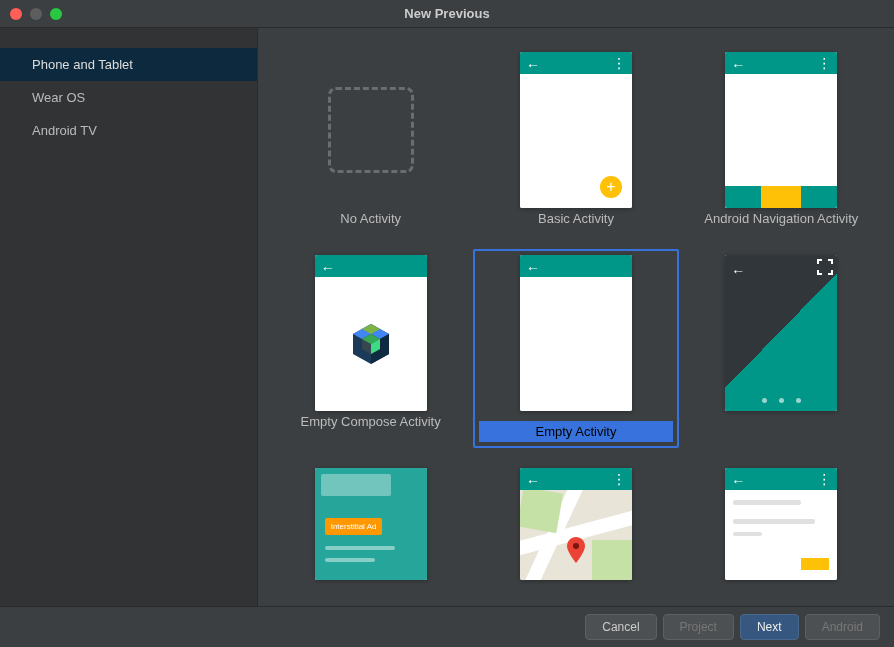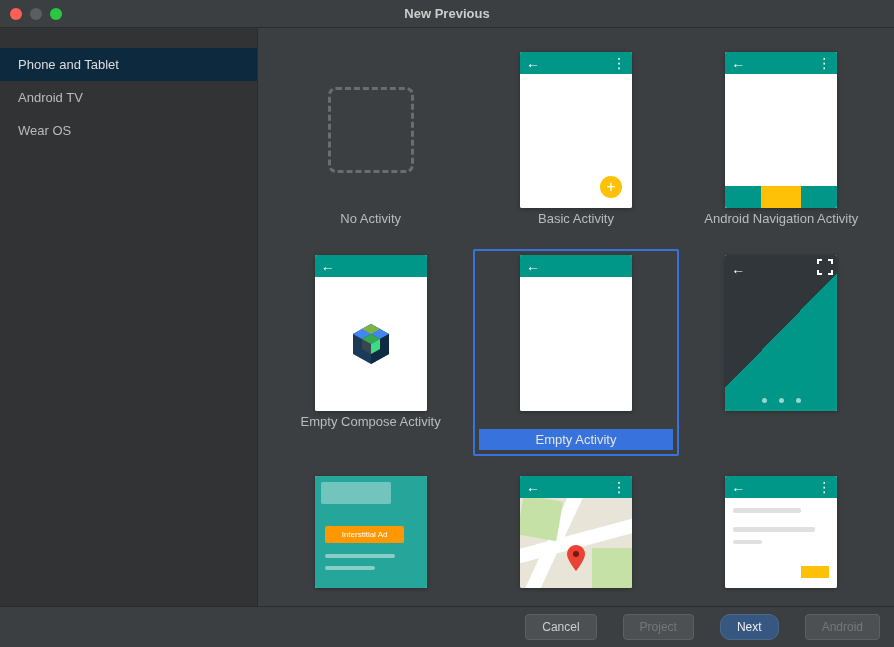--- a/index.html
+++ b/index.html
@@ -47,21 +47,21 @@
       background: #313335;
       border-right: 1px solid #2b2b2b;
       padding-top: 20px;
     }
     .sidebar-header {
       color: #888;
       padding: 6px 18px 14px;
       font-size: 13px;
     }
     .sidebar-item {
-      padding: 9px 18px;
+      padding: 9px 32px;
       color: #bbbbbb;
       cursor: pointer;
     }
     .sidebar-item.selected {
       background: #0d293e;
       color: #dddddd;
     }
     .main {
       flex: 1;
       overflow-y: auto;
@@ -96,23 +96,23 @@
       box-shadow: 0 1px 4px rgba(0,0,0,0.3);
     }
     .card-label {
       color: #bbbbbb;
       font-size: 13px;
       padding: 3px 10px;
       text-align: center;
     }
     .card.selected .card-label {
       background: #3873dd;
-      color: #e5e5e5;
+      color: #000000;
       width: 100%;
-      margin-top: 18px;
+      margin-top: 10px;
     }
     
     .appbar {
       height: 22px;
       background: #009688;
       display: flex;
       align-items: center;
       justify-content: space-between;
       padding: 0 6px;
       color: #fff;
@@ -209,21 +209,21 @@
     .inter-body {
       background: #26a69a;
       flex: 1;
       position: relative;
       padding: 8px;
     }
     .inter-pill {
       background: #ff9800;
       color: #fff;
       font-size: 8px;
-      padding: 4px 17px;
+      padding: 4px 6px;
       border-radius: 2px;
       position: absolute;
       top: 50px;
       left: 10px;
     }
     .inter-line {
       position: absolute;
       left: 10px;
       height: 4px;
       background: rgba(255,255,255,0.45);
@@ -272,21 +272,21 @@
     }
     
     .footer {
       height: 41px;
       background: #3c3f41;
       border-top: 1px solid #2b2b2b;
       display: flex;
       align-items: center;
       justify-content: flex-end;
       padding: 0 14px;
-      gap: 26px;
+      gap: 6px;
     }
     .btn {
       height: 26px;
       padding: 0 16px;
       background: #4c5052;
       border: 1px solid #5e6060;
       border-radius: 4px;
       color: #cccccc;
       font-size: 12px;
       cursor: pointer;
@@ -294,21 +294,20 @@
       align-items: center;
     }
     .btn.disabled {
       color: #777;
       cursor: default;
     }
     .btn.primary {
       background: #365880;
       border-color: #4a688c;
       color: #eee;
-      border-radius: 10px;
     }
     .main::-webkit-scrollbar { width: 10px; }
     .main::-webkit-scrollbar-thumb { background: #555; border-radius: 5px; }
     .main::-webkit-scrollbar-track { background: transparent; }
   </style>
 </head>
 <body>
 
 <div class="titlebar">
   <div class="traffic-lights">
@@ -318,24 +317,24 @@
   </div>
   <div class="title">New Previous</div>
 </div>
 
 <div class="body-area">
   <div class="sidebar">
     <div class="sidebar-item selected">
       <span>Phone and Tablet</span>
     </div>
     <div class="sidebar-item">
-      <span>Android TV</span>
+      <span>Wear OS</span>
     </div>
     <div class="sidebar-item">
-      <span>Wear OS</span>
+      <span>Android TV</span>
     </div>
   </div>
 
   <div class="main">
     <div class="grid">
 
       <div class="card">
         <div class="thumb no-activity-thumb">
           <div class="dashed-rect"></div>
         </div>

